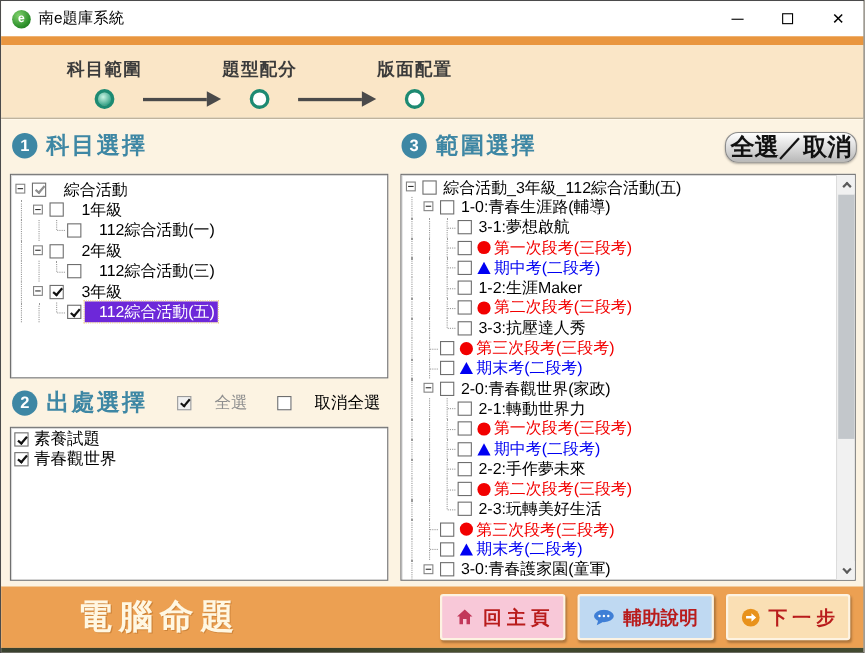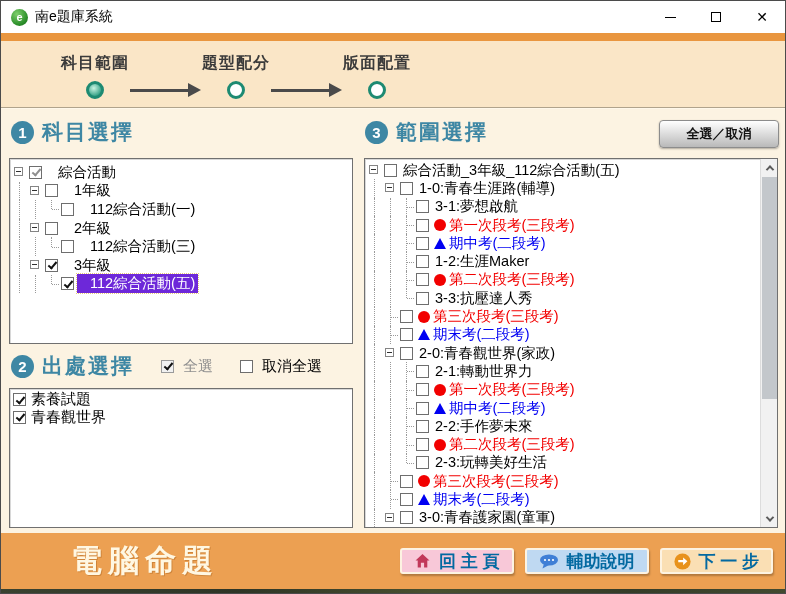--- a/index.html
+++ b/index.html
@@ -59,49 +59,49 @@
   .tcb.pk::after { border-color:#8f8f8f; }
   .tlabel { font-size:14.5px; color:#000; padding:0 3px; }
   #subject-tree .tlabel { padding-left:13px; }
   .tlabel.sel { background:#6d28d9; color:#fff; outline:1px dotted #e8c87a; }
   .tlabel.red { color:#F20000; }
   .tlabel.blue { color:#0000F2; }
   .mark-circle { width:12px; height:12px; border-radius:50%; background:#F20000; flex:0 0 12px; margin-left:2px; }
   .mark-triangle { width:0; height:0; border-left:6.5px solid transparent; border-right:6.5px solid transparent; border-bottom:11px solid #0000F2; margin-left:2px; }
 
   
-  .src-check-group { display:flex; align-items:center; gap:6px; margin-left:18px; }
+  .src-check-group { display:flex; align-items:center; gap:18px; margin-left:18px; }
   .src-check-group .lbl { font-size:15px; color:#000; }
   .src-check-group .lbl.dis { color:#8f8f8f; }
   .tcb.dis { background:#f1f1f1; border-color:#9a9a9a; }
   #source-list .trow { height:17.5px; }
   #source-list .tlabel { font-size:15px; padding-left:2px; }
 
   
-  .toggle-btn { position:absolute; left:658px; top:12px; width:120px; height:28px; border-radius:4px;
+  .toggle-btn { position:absolute; left:658px; top:12px; width:120px; height:28px; border-radius:12px;
       background:linear-gradient(#ffffff, #b9b9b9); border:1px solid #8c8c8c; box-shadow:0 1px 2px rgba(0,0,0,.3);
-      font-size:13px; font-weight:bold; color:#111; display:flex; align-items:center; justify-content:center; cursor:pointer; }
+      font-size:22px; font-weight:bold; color:#111; display:flex; align-items:center; justify-content:center; cursor:pointer; }
 
   
   .vscroll { position:absolute; right:0; top:0; bottom:0; width:17px; background:#F1F1F1; border-left:1px solid #dcdcdc; }
   .sc-btn { position:absolute; left:0; width:17px; height:17px; display:flex; align-items:center; justify-content:center; background:#F1F1F1; }
   .sc-up { top:0; } .sc-down { bottom:0; }
   .chev { width:6px; height:6px; border-left:2px solid #5a5a5a; border-top:2px solid #5a5a5a; }
   .chev.up { transform:rotate(45deg) translate(1px,1px); }
   .chev.down { transform:rotate(225deg) translate(1px,1px); }
   .sc-thumb { position:absolute; left:1px; top:18px; width:15px; height:222px; background:#C3C7CB; }
 
   
   .footer { height:56px; background:#ECA052; display:flex; align-items:center; }
   .brand { font-size:31px; font-weight:bold; color:#FFF7E2; letter-spacing:6px; margin-left:70px;
       text-shadow:1px 1px 0 rgba(170,100,30,.45); }
   .fbtns { margin-left:auto; display:flex; gap:11px; margin-right:12px; }
-  .fbtn { height:26px; min-width:104px; padding:0 12px; border:2px solid #fdf3e2; border-radius:3px;
+  .fbtn { height:42px; min-width:104px; padding:0 12px; border:2px solid #fdf3e2; border-radius:3px;
       display:flex; align-items:center; justify-content:center; gap:8px;
-      font-size:17px; font-weight:bold; color:#0369a1; box-shadow:1px 2px 2px rgba(0,0,0,.25); cursor:pointer; }
+      font-size:17px; font-weight:bold; color:#b91c1c; box-shadow:1px 2px 2px rgba(0,0,0,.25); cursor:pointer; }
   .fbtn.home { background:#F8C8D8; }
   .fbtn.help { background:#BFD9F2; }
   .fbtn.next { background:#FADfB4; }
   .bottom-strip { height:6px; background:linear-gradient(90deg,#3a4230,#2e3526 30%,#49502f 55%,#353c28 80%,#424a30); }
 </style>
 </head>
 <body>
 
 <div id="window">
 

